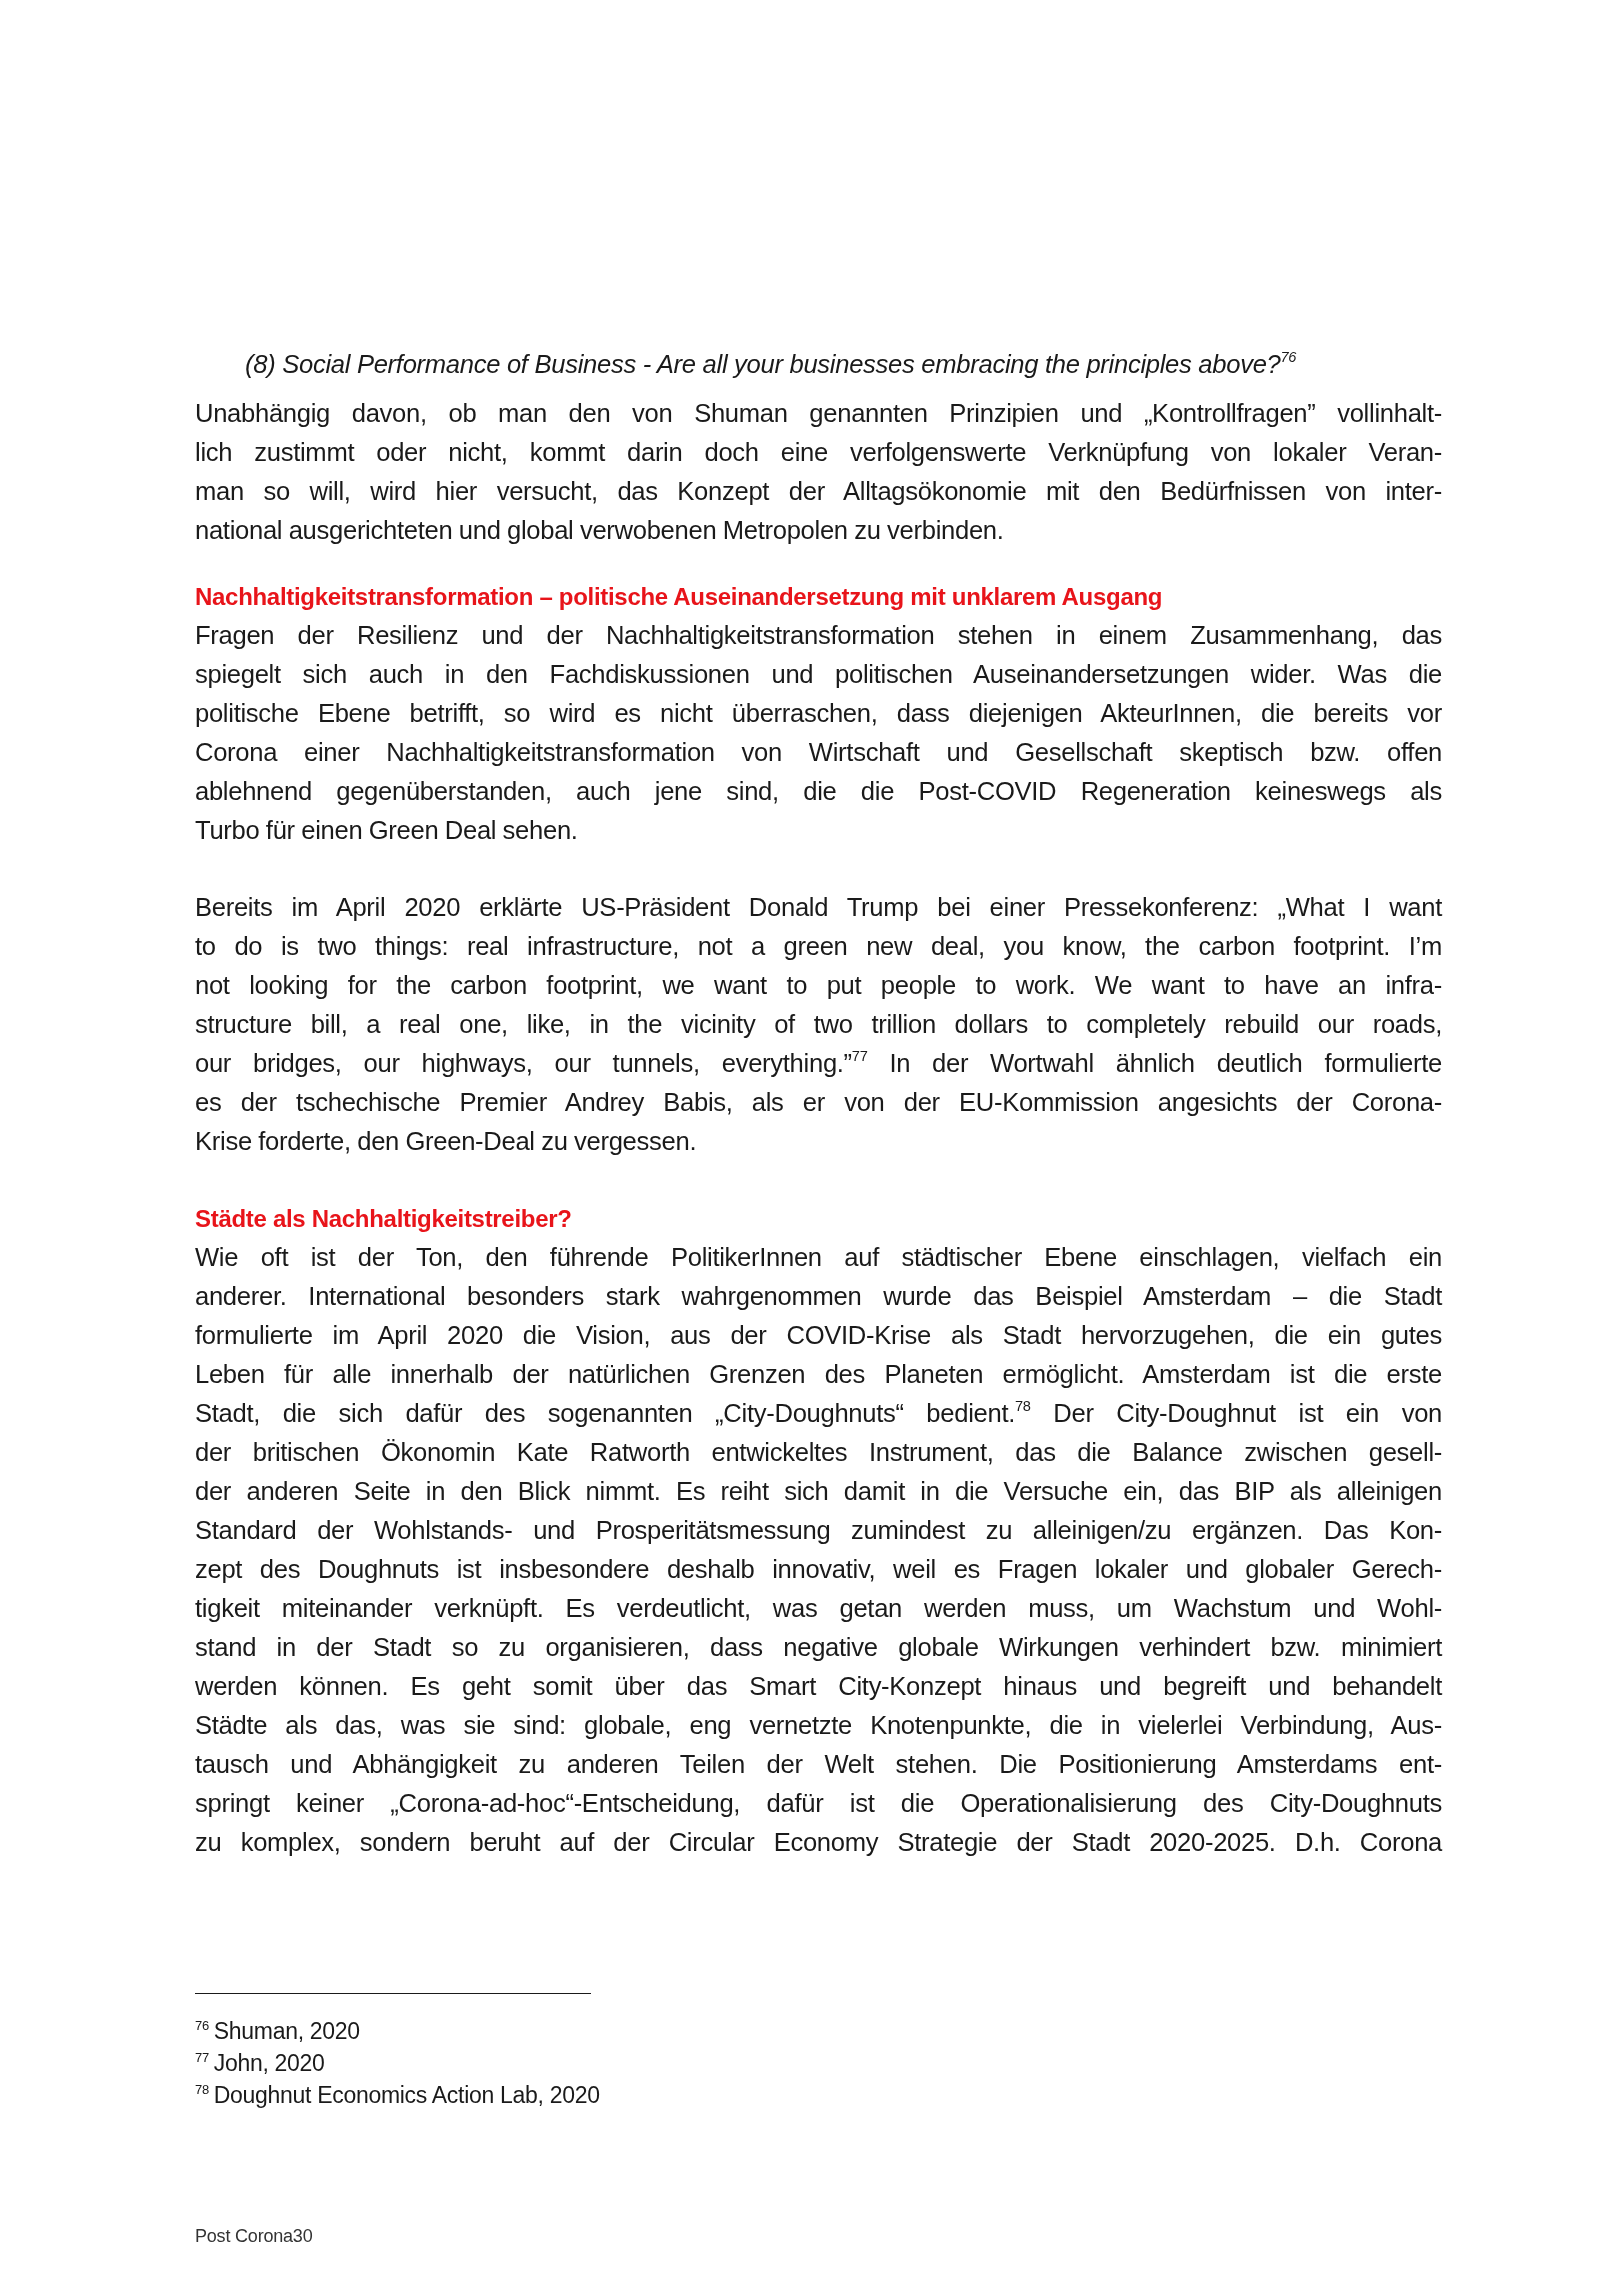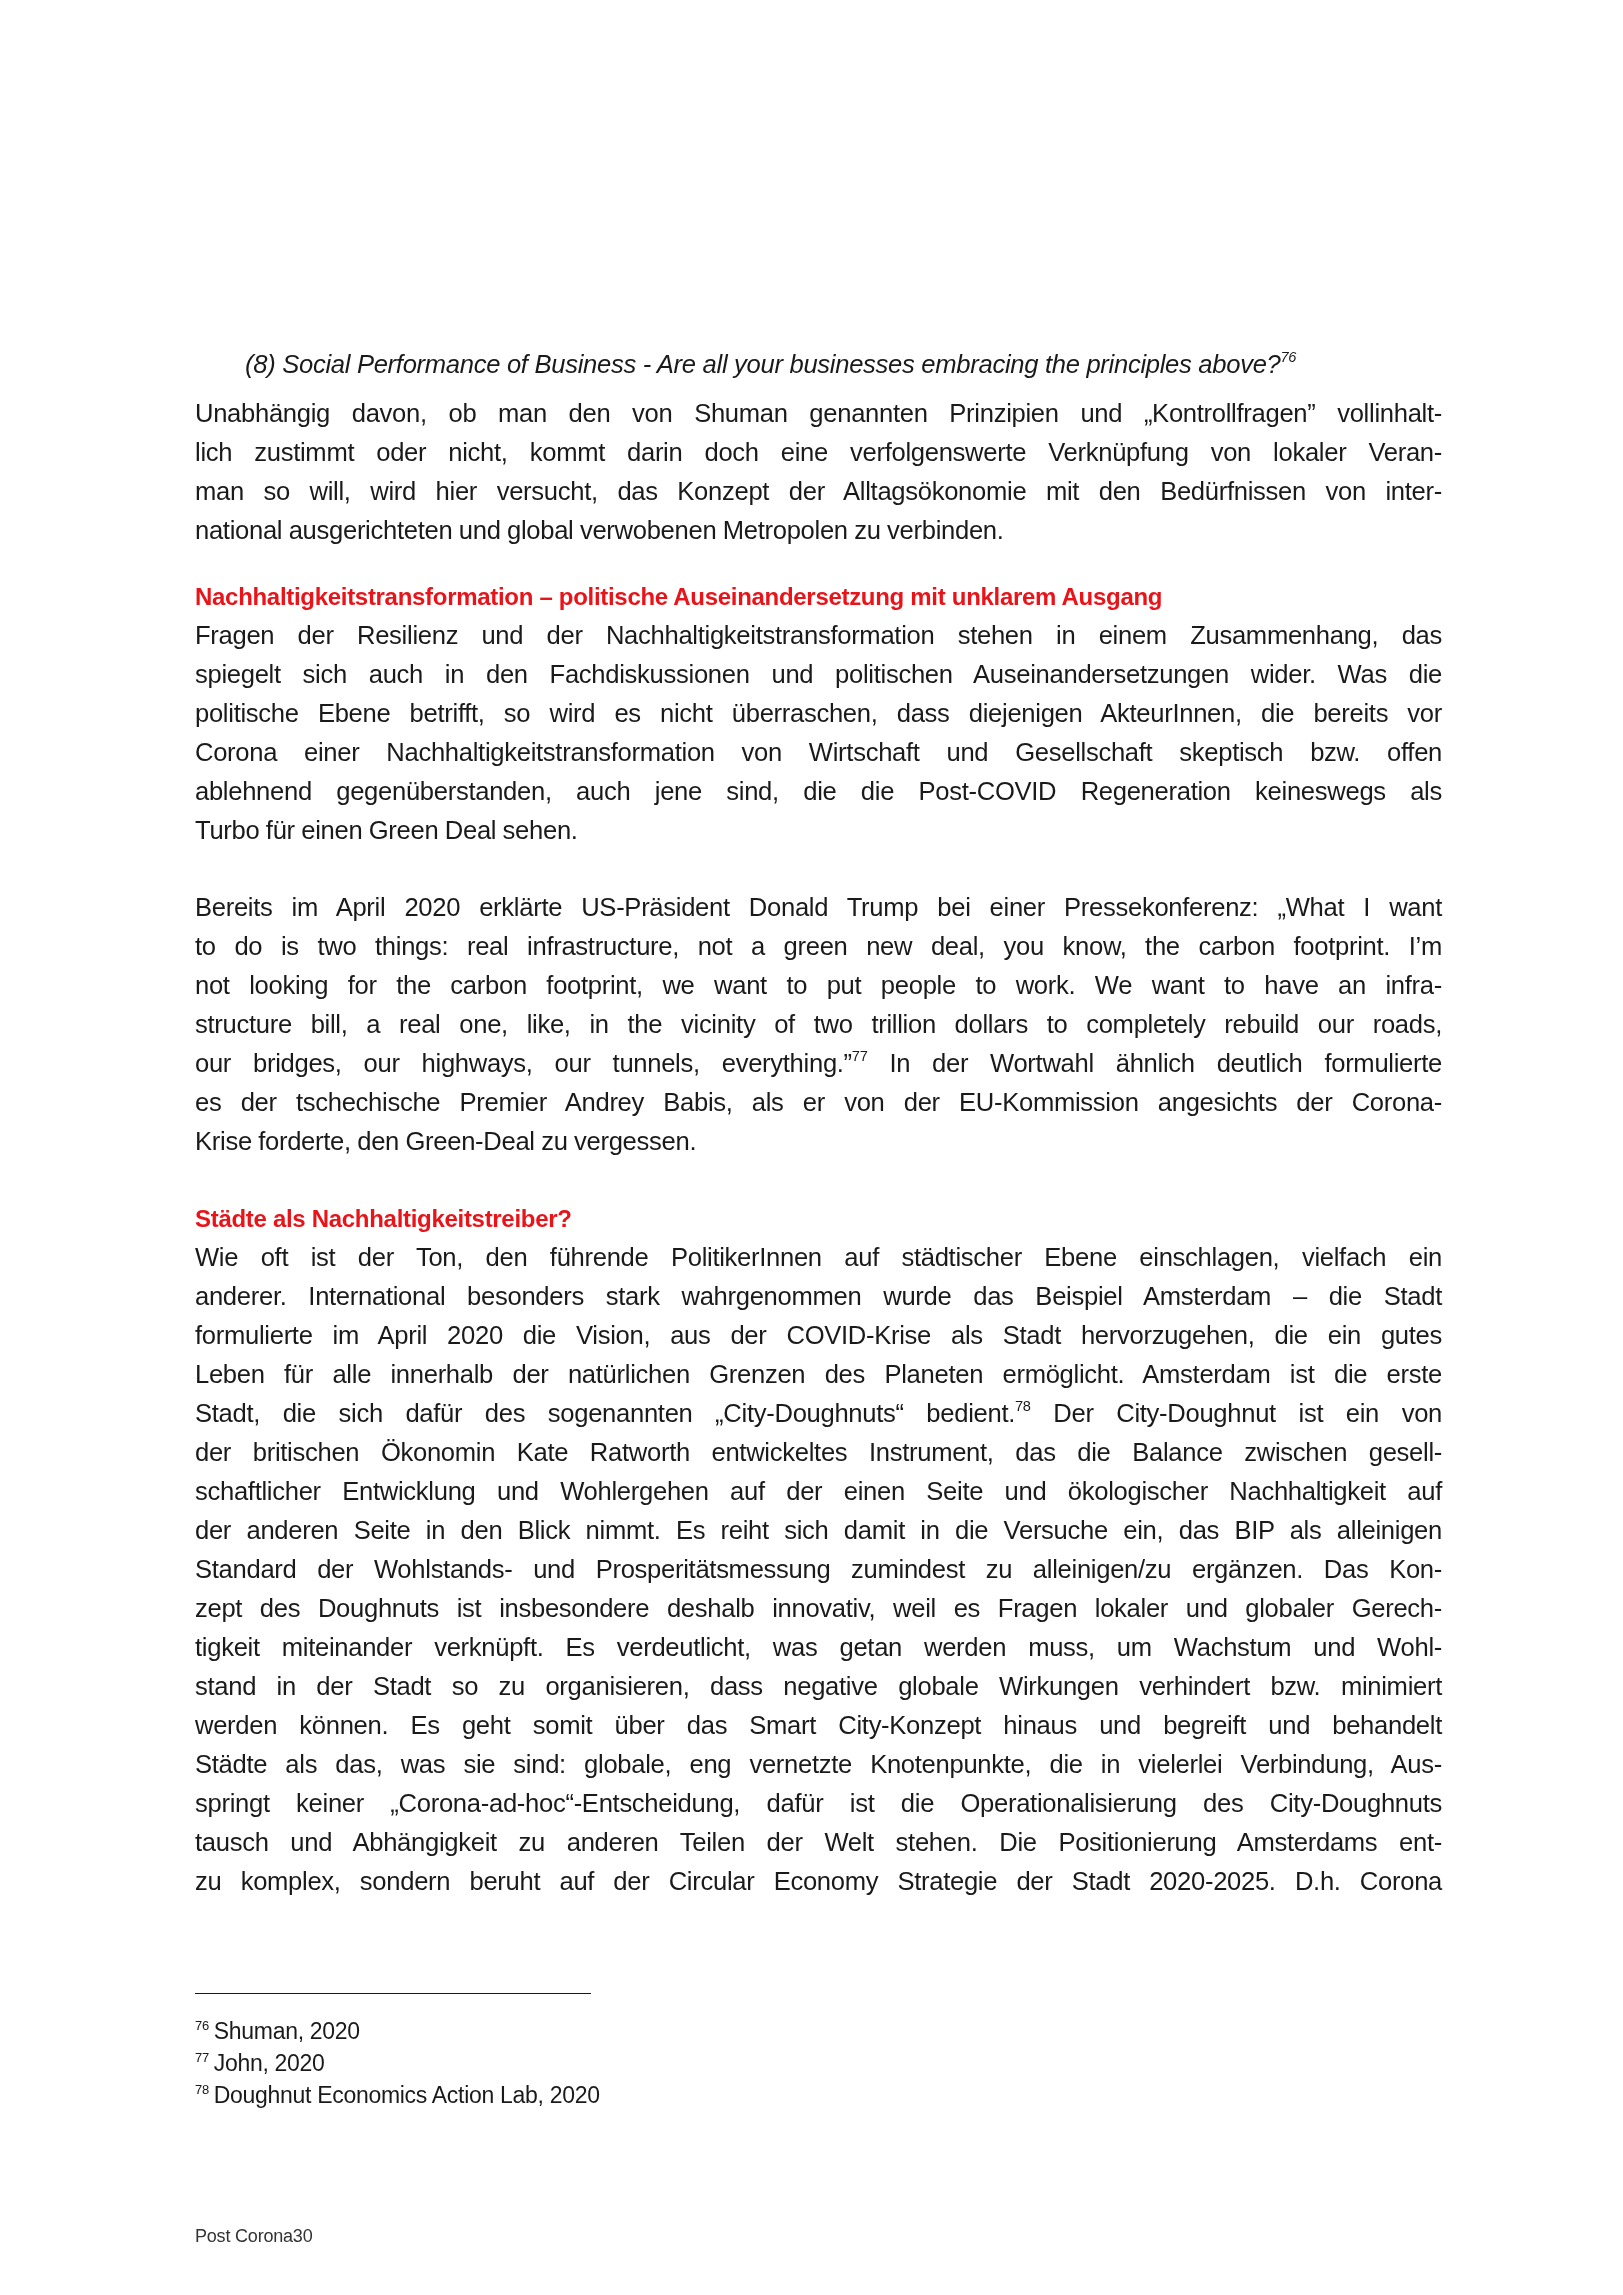--- a/index.html
+++ b/index.html
@@ -151,30 +151,29 @@
 
     <h2 class="heading" style="color: rgb(232, 20, 26);">Städte als Nachhaltigkeitstreiber?</h2>
 
     <div class="p">
       <span class="line">Wie oft ist der Ton, den führende PolitikerInnen auf städtischer Ebene einschlagen, vielfach ein</span>
       <span class="line">anderer. International besonders stark wahrgenommen wurde das Beispiel Amsterdam – die Stadt</span>
       <span class="line">formulierte im April 2020 die Vision, aus der COVID-Krise als Stadt hervorzugehen, die ein gutes</span>
       <span class="line">Leben für alle innerhalb der natürlichen Grenzen des Planeten ermöglicht. Amsterdam ist die erste</span>
       <span class="line"><span>Stadt, die sich dafür des sogenannten „City-Doughnuts“ bedient.</span><sup>78</sup><span> Der City-Doughnut ist ein von</span></span>
       <span class="line">der britischen Ökonomin Kate Ratworth entwickeltes Instrument, das die Balance zwischen gesell-</span>
-      <span class="line">schaftlicher Entwicklung und Wohlergehen auf der einen Seite und ökologischer Nachhaltigkeit auf</span>
       <span class="line">der anderen Seite in den Blick nimmt. Es reiht sich damit in die Versuche ein, das BIP als alleinigen</span>
       <span class="line">Standard der Wohlstands- und Prosperitätsmessung zumindest zu alleinigen/zu ergänzen. Das Kon-</span>
       <span class="line">zept des Doughnuts ist insbesondere deshalb innovativ, weil es Fragen lokaler und globaler Gerech-</span>
       <span class="line">tigkeit miteinander verknüpft. Es verdeutlicht, was getan werden muss, um Wachstum und Wohl-</span>
       <span class="line">stand in der Stadt so zu organisieren, dass negative globale Wirkungen verhindert bzw. minimiert</span>
       <span class="line">werden können. Es geht somit über das Smart City-Konzept hinaus und begreift und behandelt</span>
       <span class="line">Städte als das, was sie sind: globale, eng vernetzte Knotenpunkte, die in vielerlei Verbindung, Aus-</span>
+      <span class="line">tausch und Abhängigkeit zu anderen Teilen der Welt stehen. Die Positionierung Amsterdams ent-</span>
       <span class="line">springt keiner „Corona-ad-hoc“-Entscheidung, dafür ist die Operationalisierung des City-Doughnuts</span>
-      <span class="line">tausch und Abhängigkeit zu anderen Teilen der Welt stehen. Die Positionierung Amsterdams ent-</span>
       <span class="line">zu komplex, sondern beruht auf der Circular Economy Strategie der Stadt 2020-2025. D.h. Corona</span>
     </div>
   </div>
 
   <div class="footnote-rule"></div>
 
   <div class="footnotes">
     <div class="fn"><sup>76</sup><span>Shuman, 2020</span></div>
     <div class="fn"><sup>77</sup><span>John, 2020</span></div>
     <div class="fn"><sup>78</sup><span>Doughnut Economics Action Lab, 2020</span></div>

